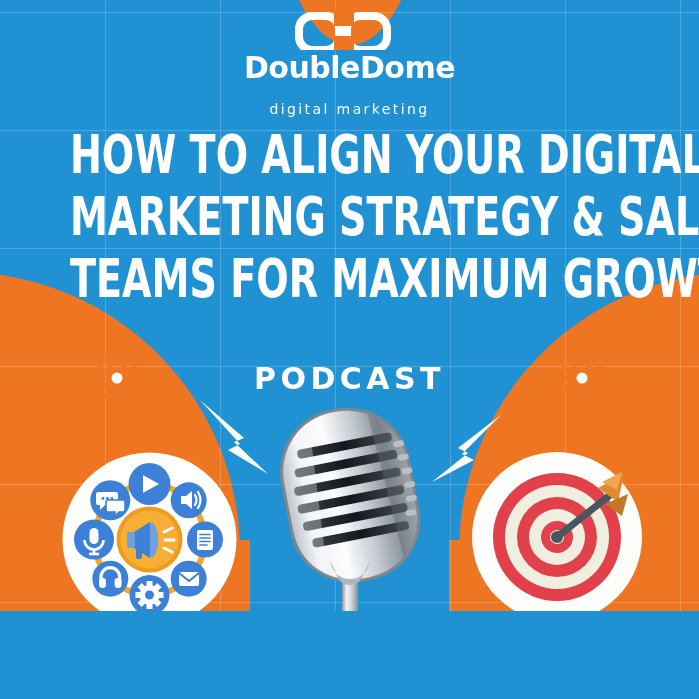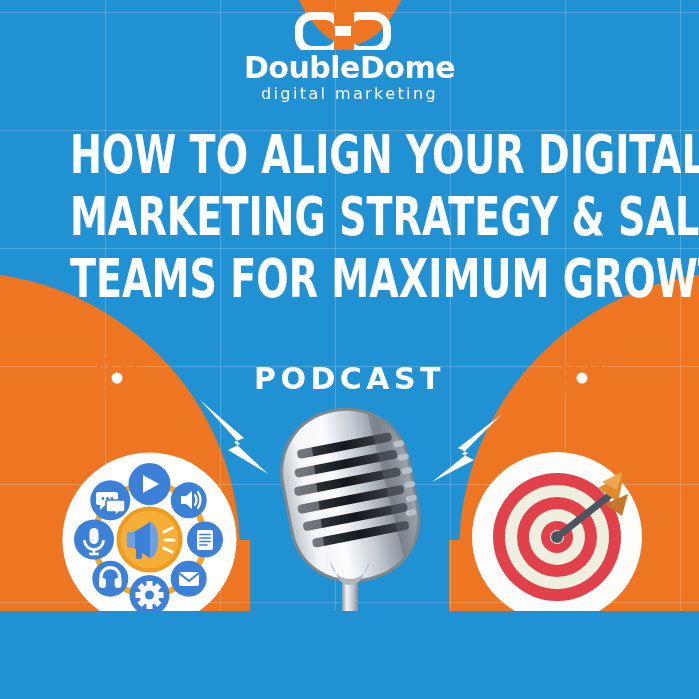--- a/index.html
+++ b/index.html
@@ -62,22 +62,22 @@
     text-align:center; z-index:6;
   }
   .logo-mark { display:block; margin:0 auto 2px; }
   .logo-name {
     font-family:"DejaVu Sans", sans-serif;
     font-weight:bold; font-size:30px; color:#ffffff;
     letter-spacing:-0.5px; line-height:1.05;
   }
   .logo-tag {
     font-family:"DejaVu Sans", sans-serif;
-    font-weight:normal; font-size:16px; color:#ffffff;
-    letter-spacing:2.4px; margin-top:0;
+    font-weight:normal; font-size:14px; color:#ffffff;
+    letter-spacing:2.4px; margin-top:17px;
   }
 
   
   .headline {
     position:absolute; top:124px; left:0; right:0;
     z-index:6; text-align:center;
     color:#ffffff;
     font-family:"Liberation Sans Narrow","DejaVu Sans Condensed","Liberation Sans", sans-serif;
     font-weight:bold;
     font-size:53px;

